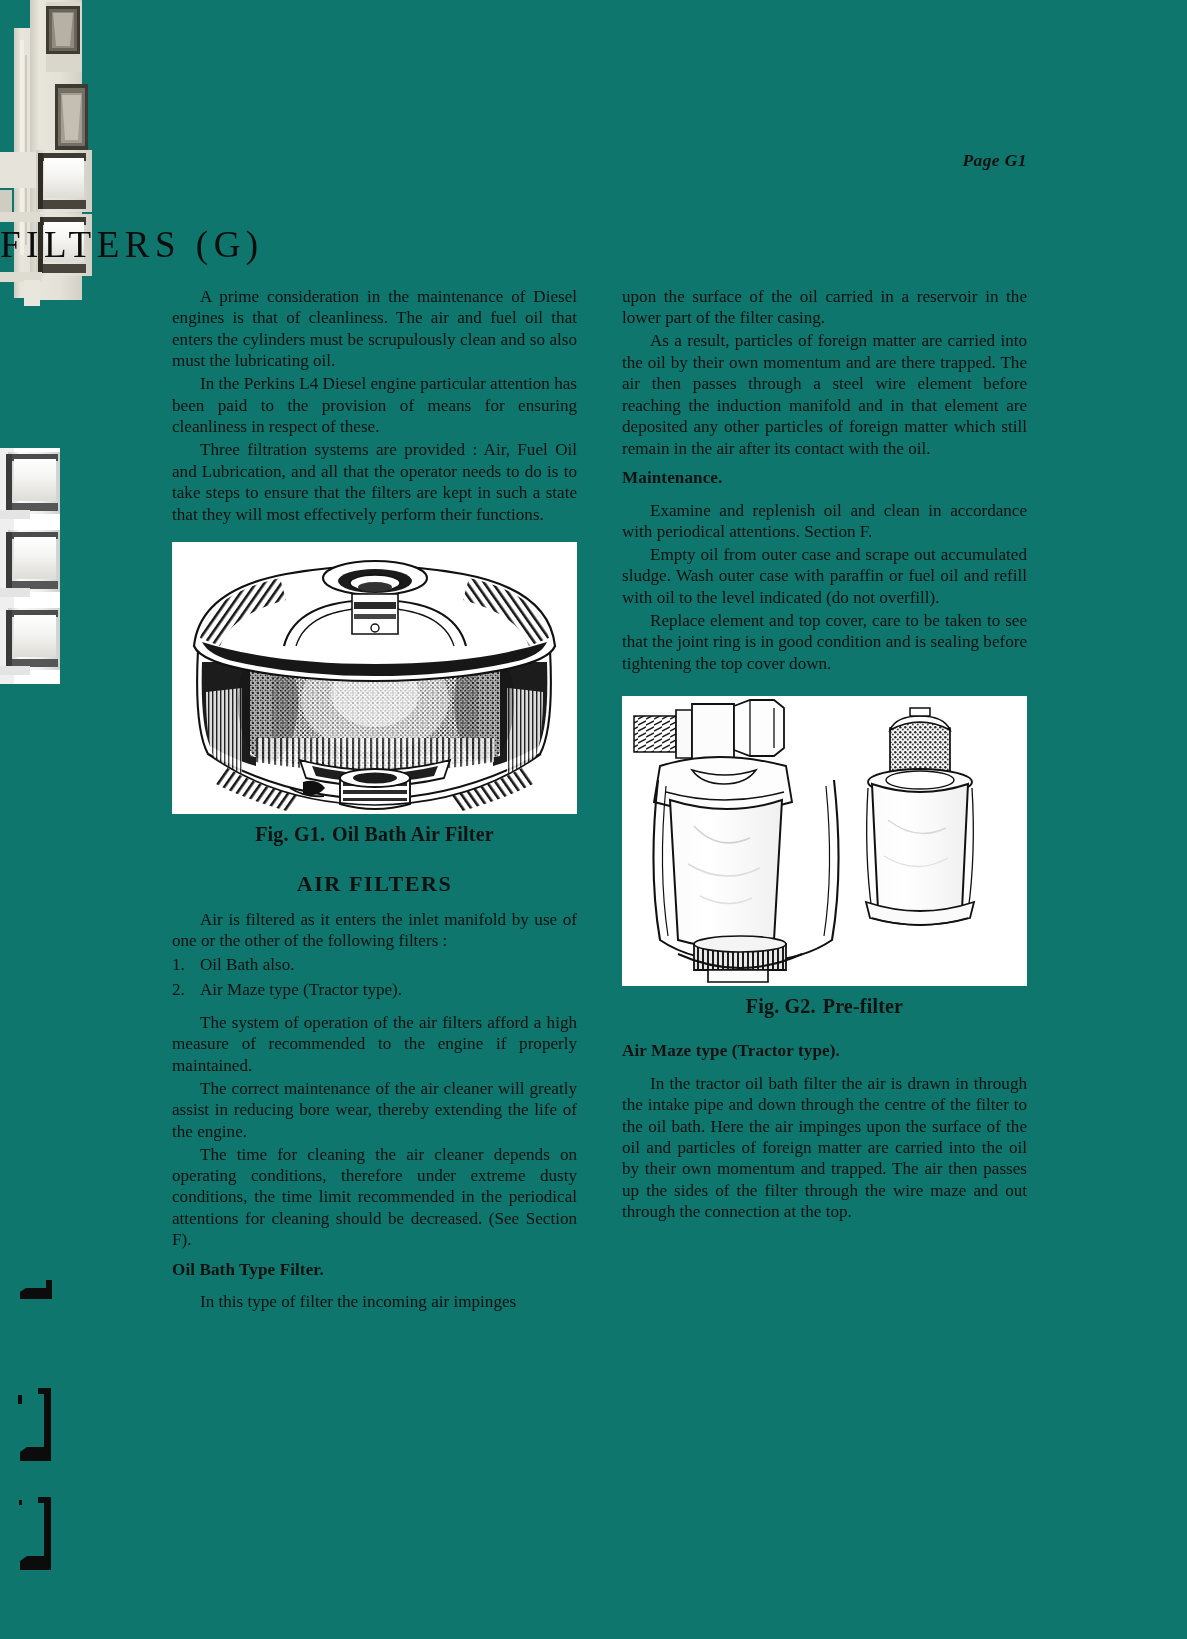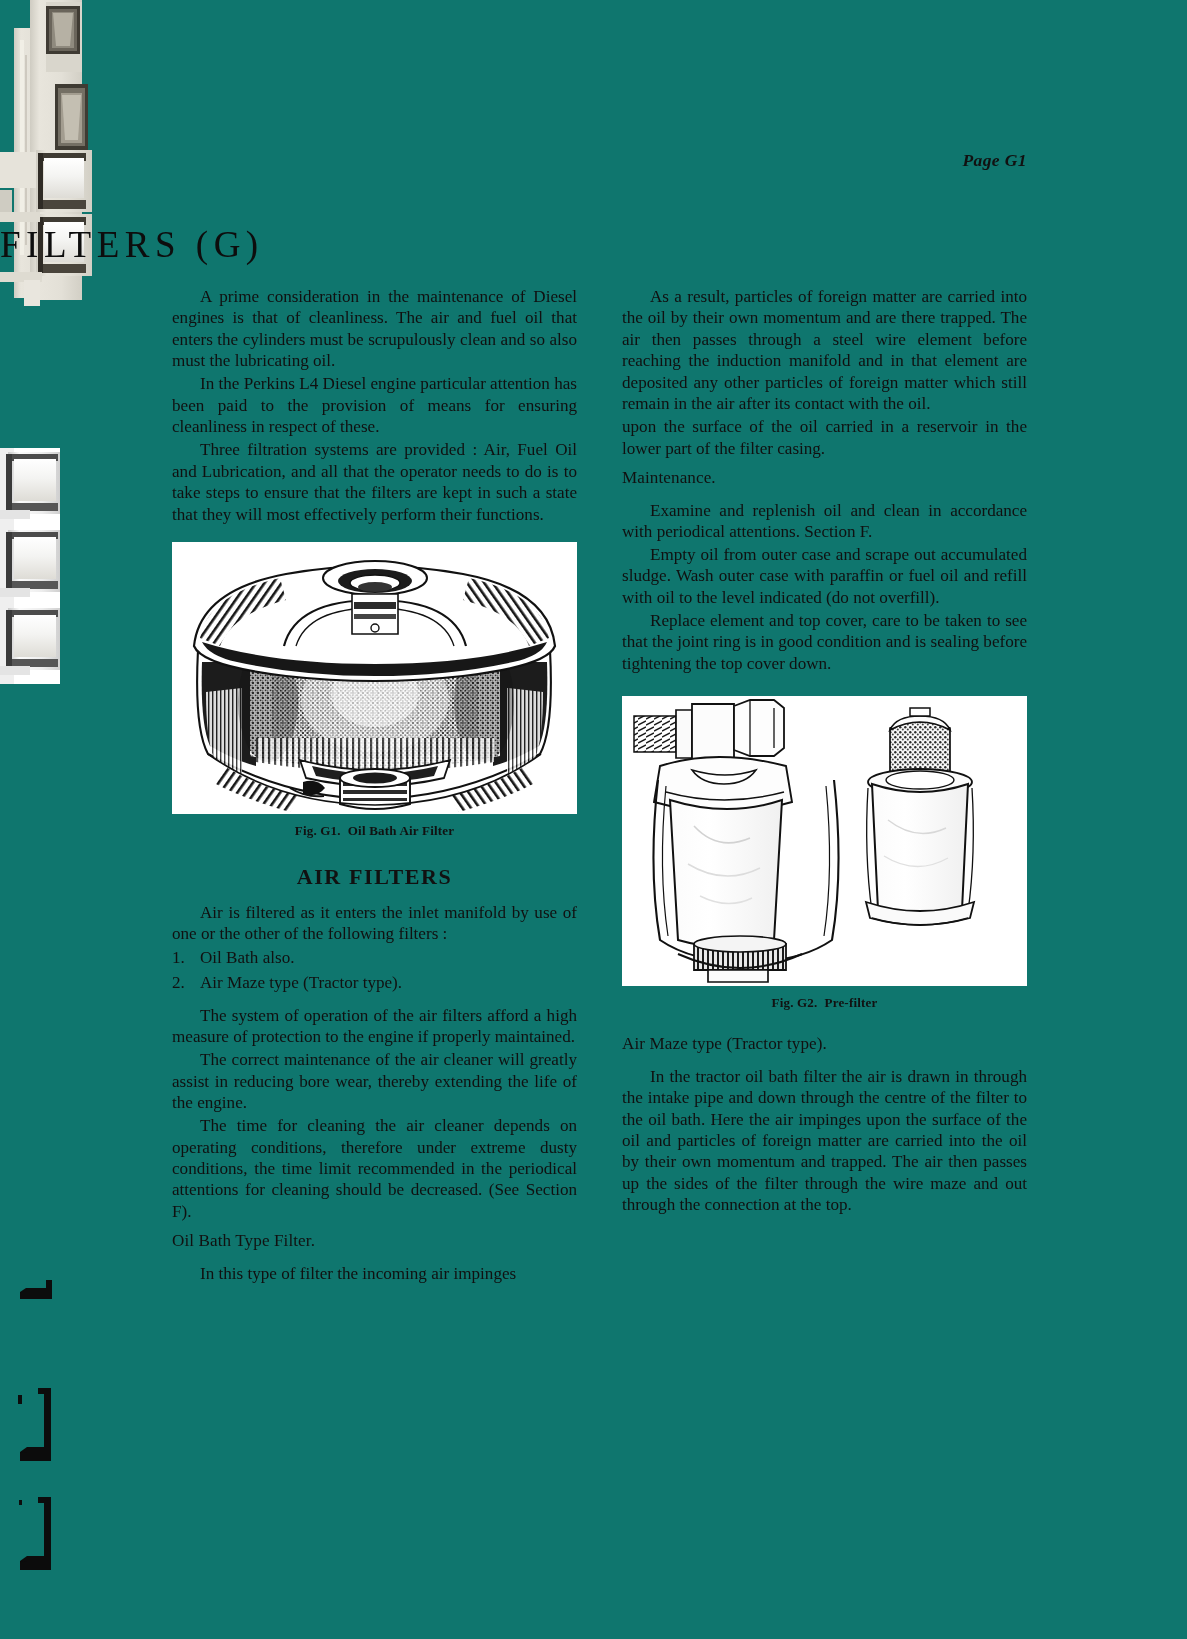--- a/index.html
+++ b/index.html
@@ -57,21 +57,21 @@
     color:#101010;
     -webkit-hyphens:none;hyphens:none;
   }
   p.body.noindent{text-indent:0;}
   p.body + p.body{margin-top:1.5px;}
 
   h3.sub{
     margin:8px 0 1px 0;
     font-size:17.1px;
     line-height:21.45px;
-    font-weight:400;
+    font-weight:700;
     text-align:left;
     letter-spacing:.1px;
   }
   h2.section{
     margin:25px 0 12px 0;
     font-size:22px;
     font-weight:700;
     text-align:center;
     letter-spacing:1.6px;
   }
@@ -86,21 +86,21 @@
     margin-bottom:4px;
   }
   ol.numlist li .num{
     position:absolute;left:0;top:0;
   }
 
   
   figure{margin:0;padding:0;}
   .figcap{
     text-align:center;
-    font-size:13px;
+    font-size:20px;
     font-weight:700;
     letter-spacing:.2px;
     margin-top:9px;
     color:#111;
   }
   .figcap .gap{display:inline-block;width:7px;}
 
   #fig-g1-wrap{margin:17px 0 0 0;}
   #fig-g2-wrap{margin:22px 0 0 0;}
 
@@ -338,33 +338,33 @@
 
       <ol class="numlist">
         <li>
           <span class="num">1.</span><span>Oil Bath also.</span>
         </li>
         <li>
           <span class="num">2.</span><span>Air Maze type (Tractor type).</span>
         </li>
       </ol>
 
-      <p class="body">The system of operation of the air filters afford a high measure of protection to the engine if properly maintained.</p>
+      <p class="body">The system of operation of the air filters afford a high measure of recommended to the engine if properly maintained.</p>
       <p class="body">The correct maintenance of the air cleaner will greatly assist in reducing bore wear, thereby extending the life of the engine.</p>
       <p class="body">The time for cleaning the air cleaner depends on operating conditions, therefore under extreme dusty conditions, the time limit recommended in the periodical attentions for cleaning should be decreased.  (See Section F).</p>
 
       <h3 class="sub">Oil Bath Type Filter.</h3>
 
       <p class="body">In this type of filter the incoming air impinges</p>
     </div>
 
     <div class="col right">
 
+      <p class="body noindent">upon the surface of the oil carried in a reservoir in the lower part of the filter casing.</p>
       <p class="body">As a result, particles of foreign matter are carried into the oil by their own momentum and are there trapped.  The air then passes through a steel wire element before reaching the induction manifold and in that element are deposited any other particles of foreign matter which still remain in the air after its contact with the oil.</p>
-      <p class="body noindent">upon the surface of the oil carried in a reservoir in the lower part of the filter casing.</p>
 
       <h3 class="sub">Maintenance.</h3>
 
       <p class="body">Examine and replenish oil and clean in accordance with periodical attentions.  Section F.</p>
       <p class="body">Empty oil from outer case and scrape out accumulated sludge.  Wash outer case with paraffin or fuel oil and refill with oil to the level indicated (do not overfill).</p>
       <p class="body">Replace element and top cover, care to be taken to see that the joint ring is in good condition and is sealing before tightening the top cover down.</p>
 
       <figure id="fig-g2-wrap">
         <svg width="405" height="290" viewBox="0 0 405 290" aria-hidden="true">
           <defs>

